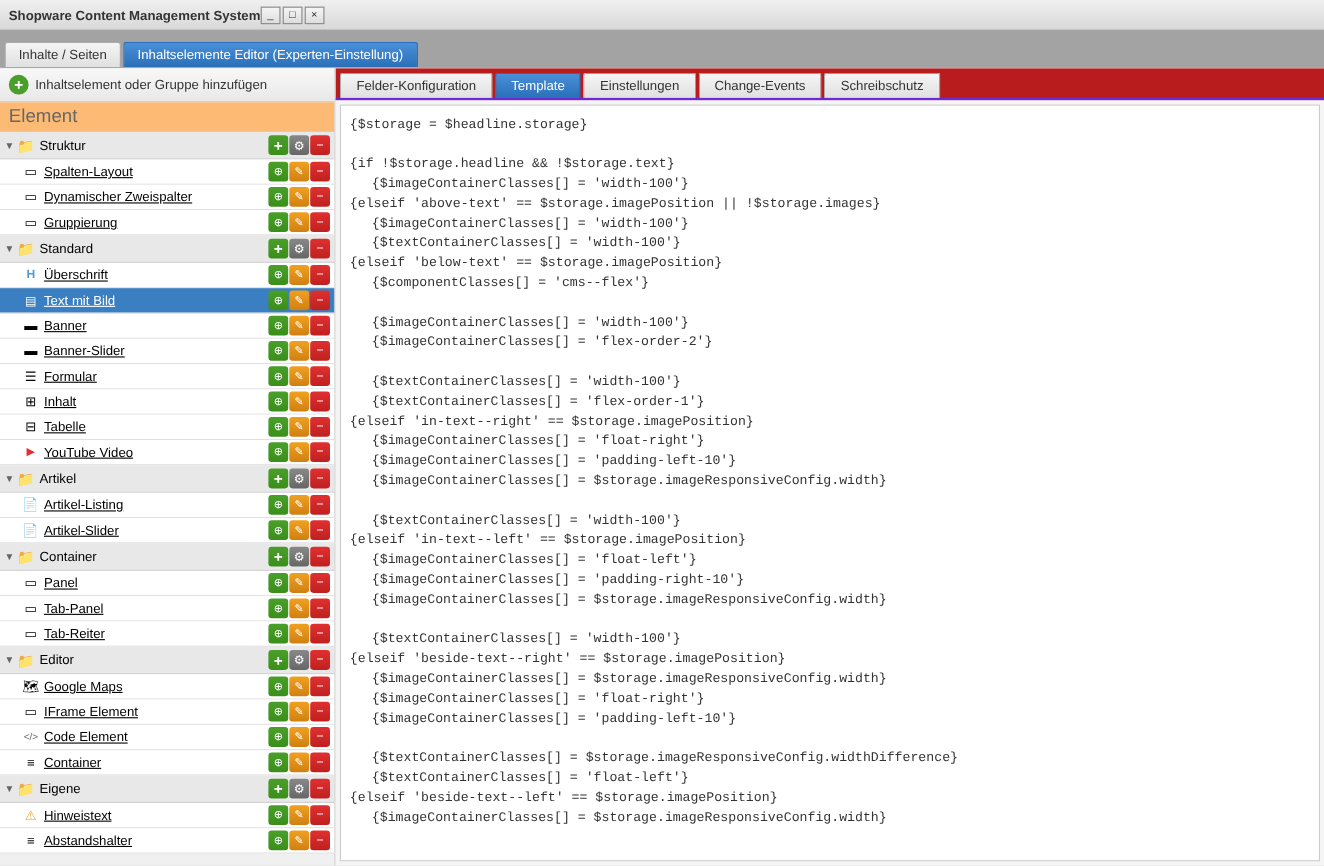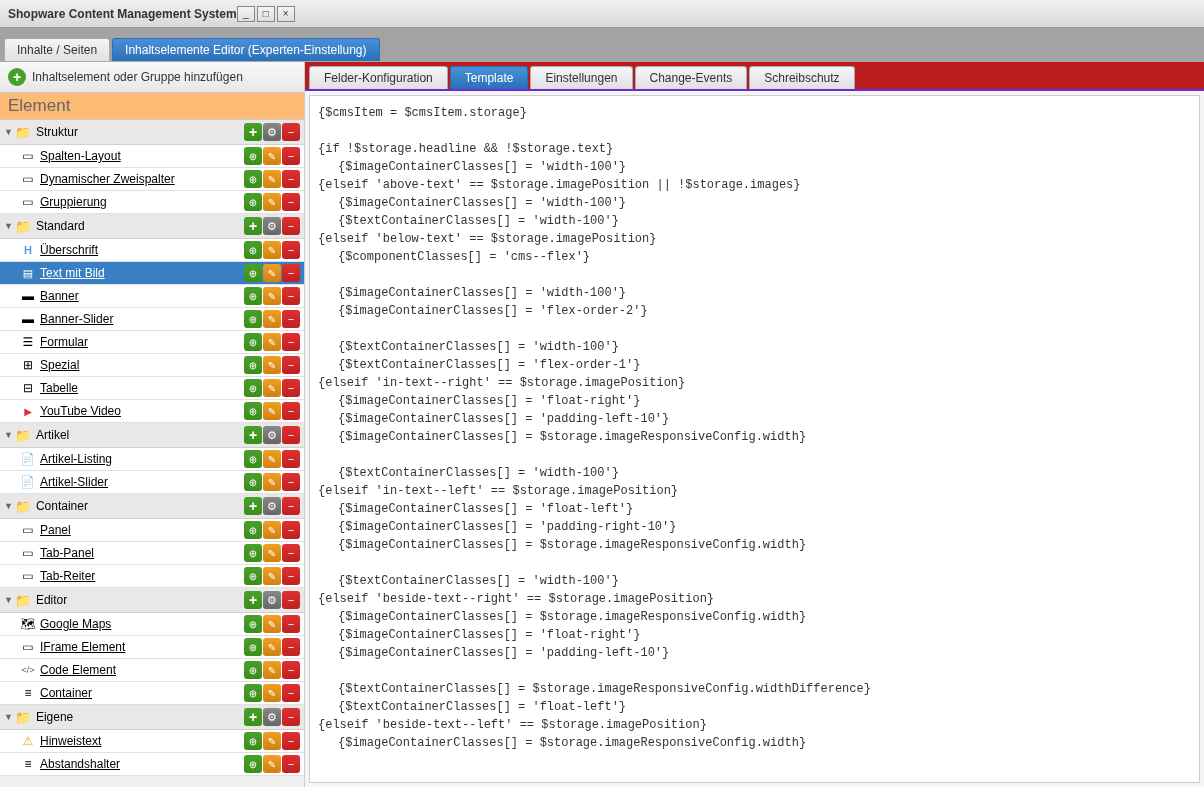--- a/index.html
+++ b/index.html
@@ -405,21 +405,21 @@
         <span class="group-icon">☰</span>
         <span class="tree-item-label">Formular</span>
         <div class="tree-actions">
           <div class="btn-copy">⊕</div>
           <div class="btn-edit">✎</div>
           <div class="btn-delete">−</div>
         </div>
       </div>
       <div class="tree-item">
         <span class="group-icon">⊞</span>
-        <span class="tree-item-label">Spezial</span>
+        <span class="tree-item-label">Inhalt</span>
         <div class="tree-actions">
           <div class="btn-copy">⊕</div>
           <div class="btn-edit">✎</div>
           <div class="btn-delete">−</div>
         </div>
       </div>
       <div class="tree-item">
         <span class="group-icon">⊟</span>
         <span class="tree-item-label">Tabelle</span>
         <div class="tree-actions">
@@ -595,21 +595,21 @@
 
     <div class="sub-tabs">
       <div class="sub-tab">Felder-Konfiguration</div>
       <div class="sub-tab active">Template</div>
       <div class="sub-tab">Einstellungen</div>
       <div class="sub-tab">Change-Events</div>
       <div class="sub-tab">Schreibschutz</div>
     </div>
 
     <div class="code-area">
-      <div class="code-line">{$cmsItem = $cmsItem.storage}</div>
+      <div class="code-line">{$storage = $headline.storage}</div>
       <div class="code-line empty"></div>
       <div class="code-line">{if !$storage.headline &amp;&amp; !$storage.text}</div>
       <div class="code-line indent1">{$imageContainerClasses[] = 'width-100'}</div>
       <div class="code-line">{elseif 'above-text' == $storage.imagePosition || !$storage.images}</div>
       <div class="code-line indent1">{$imageContainerClasses[] = 'width-100'}</div>
       <div class="code-line indent1">{$textContainerClasses[] = 'width-100'}</div>
       <div class="code-line">{elseif 'below-text' == $storage.imagePosition}</div>
       <div class="code-line indent1">{$componentClasses[] = 'cms--flex'}</div>
       <div class="code-line empty"></div>
       <div class="code-line indent1">{$imageContainerClasses[] = 'width-100'}</div>

